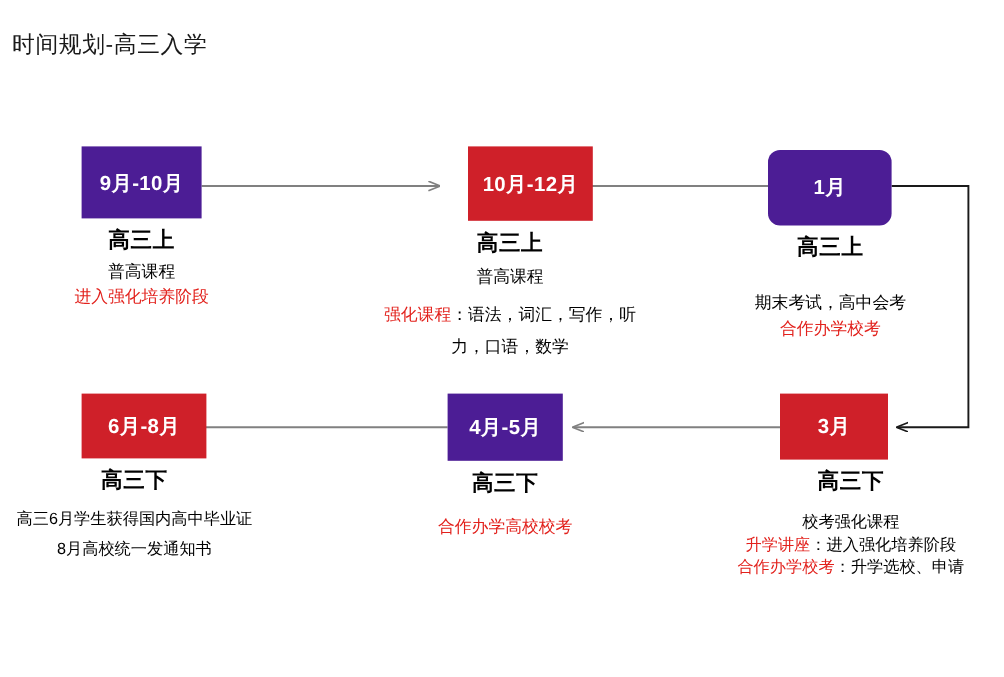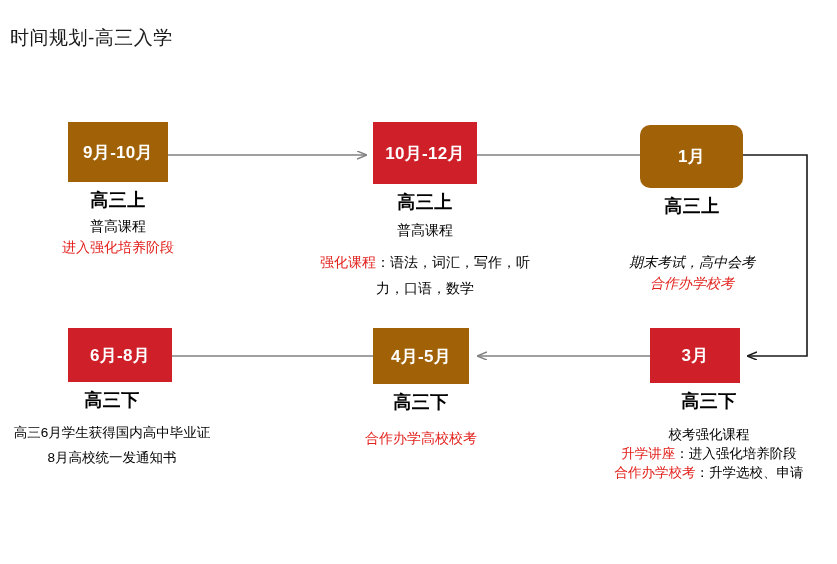--- a/index.html
+++ b/index.html
@@ -37,21 +37,21 @@
     display: block;
     color: #ffffff;
     font-weight: bold;
     font-size: 17px;
     letter-spacing: 0.3px;
     display: flex;
     align-items: center;
     justify-content: center;
     text-shadow: 0 0 0 rgba(0,0,0,0);
   }
-  .chip.black { background: #a16207; }
+  .chip.black { background: #4c1d95; }
   .chip.red   { background: #cf2029; }
 
   .node-heading {
     font-size: 18px;
     font-weight: bold;
     color: #000000;
     margin-top: 6px;
     line-height: 24px;
     letter-spacing: 0.5px;
   }
@@ -78,28 +78,28 @@
 
   
   #node-1 { left: 8px;   top: 122px; width: 220px; }
   #node-2 { left: 310px; top: 122px; width: 230px; }
   #node-3 { left: 612px; top: 125px; width: 160px; }
   #node-4 { left: 12px;  top: 328px; width: 200px; }
   #node-5 { left: 330px; top: 328px; width: 182px; }
   #node-6 { left: 580px; top: 328px; width: 258px; }
 
   #node-1 .chip { width: 100px; height: 60px; margin: 0 auto 0 60px; }
-  #node-2 .chip { width: 104px; height: 62px; margin: 0 auto 0 63px; }
+  #node-2 .chip { width: 104px; height: 62px; margin: 0 auto 0 80px; }
   #node-3 .chip { width: 103px; height: 63px; margin: 0 auto 0 28px; border-radius: 10px; }
   #node-4 .chip { width: 104px;  height: 54px; margin: 0 auto 0 56px; }
   #node-5 .chip { width: 96px;  height: 56px; margin: 0 auto 0 43px; }
   #node-6 .chip { width: 90px;  height: 55px; margin: 0 auto 0 70px; }
 
   #node-1 .node-heading { margin-left: 0px; }
-  #node-3 .node-lines { margin-top: 34px; font-style: italic; }
+  #node-3 .node-lines { margin-top: 24px; }
   #node-4 .node-lines { margin-top: 8px; font-size: 13.5px; line-height: 25px; }
   #node-5 .node-lines { margin-top: 14px; }
   #node-6 .node-lines { margin-top: 12px; font-size: 13.5px; line-height: 19px; }
   #node-2 .node-lines { margin-top: 6px; }
   #node-2 .line-courses { padding: 0 4px; line-height: 26px; margin-top: 8px; }
 </style>
 </head>
 <body>
 
 <div id="page-title">时间规划-高三入学</div>

